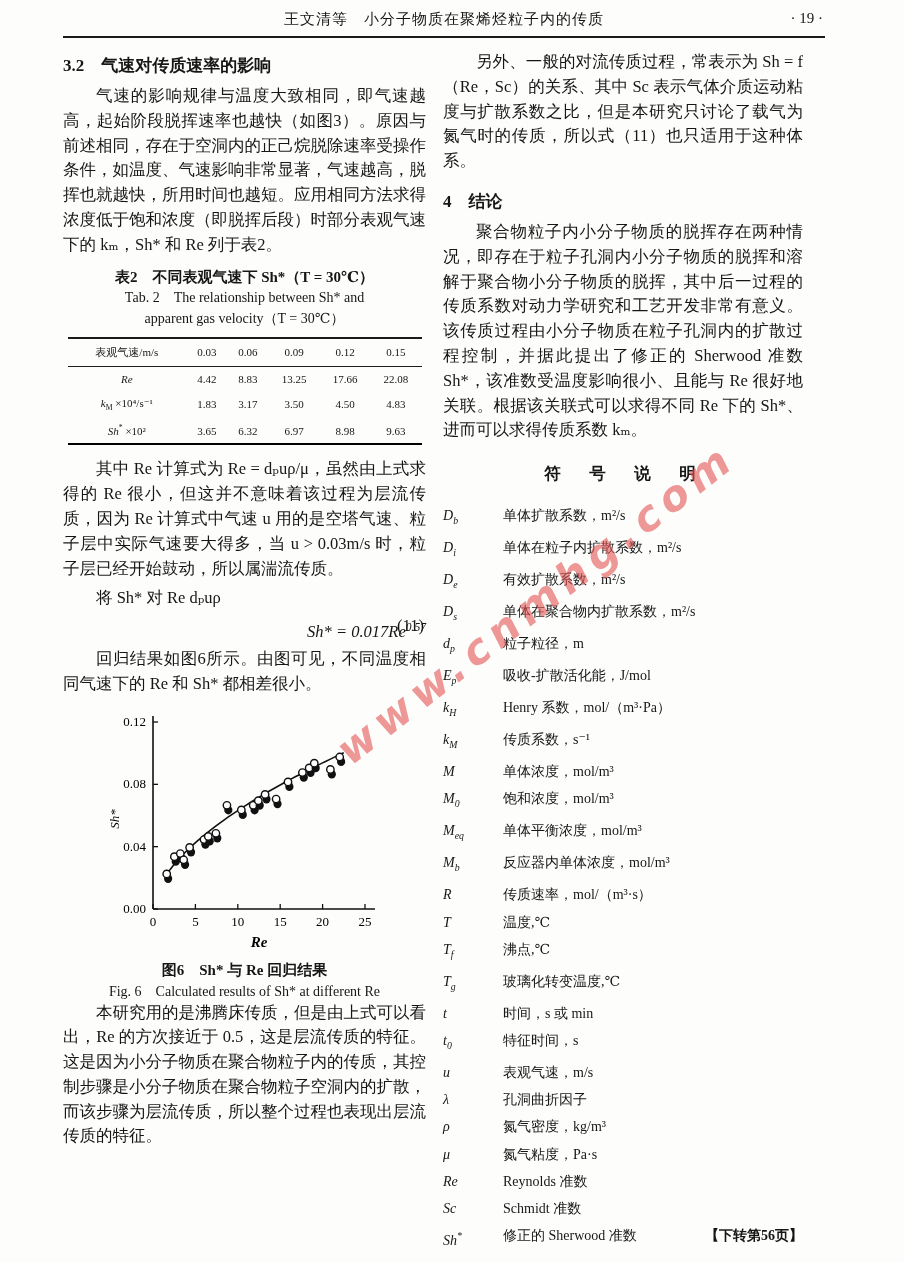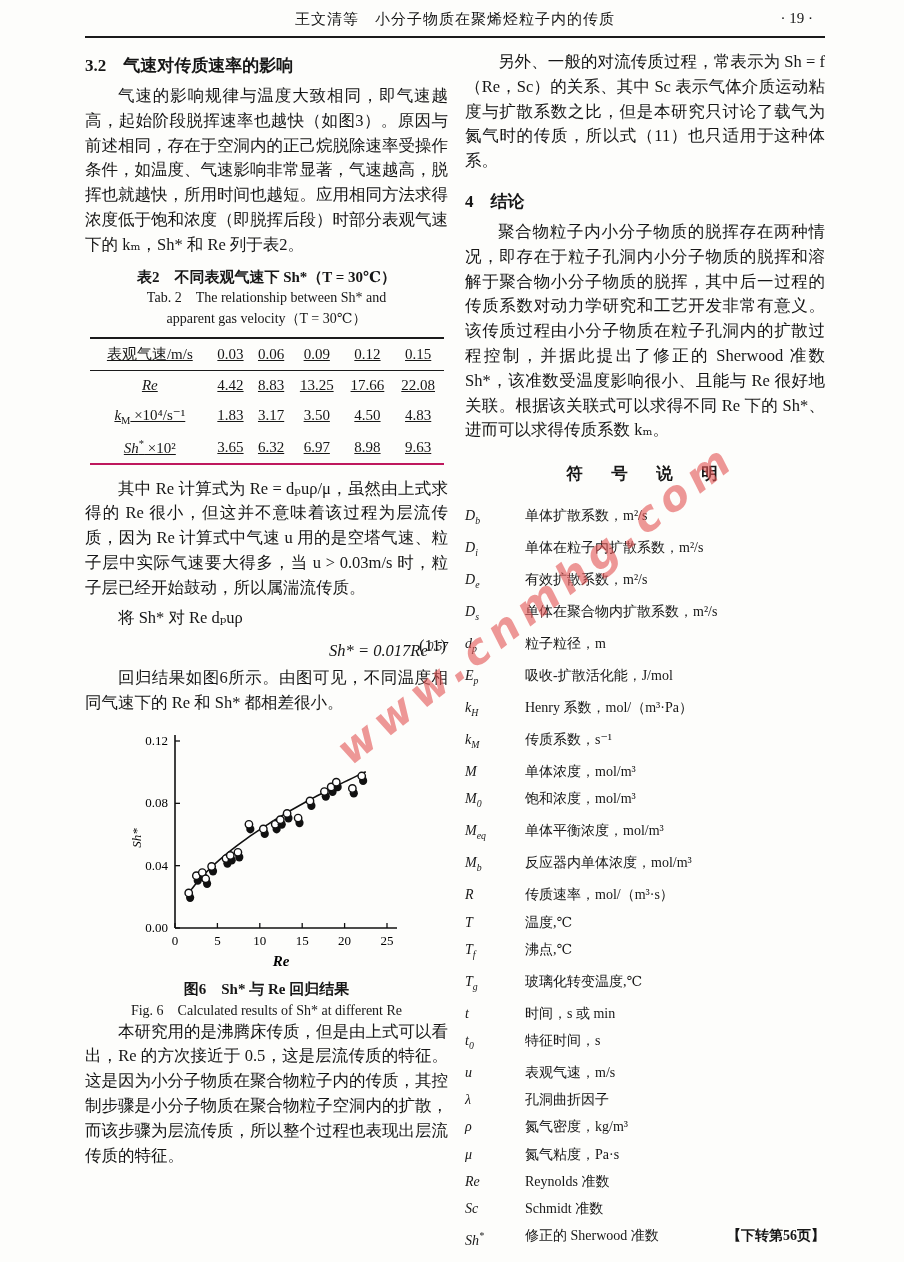--- a/index.html
+++ b/index.html
@@ -1,37 +1,37 @@
 <!DOCTYPE html>
 <html><head>
 <meta charset="utf-8">
 <style>
   html,body{margin:0;padding:0;}
   body{
     width:904px;height:1262px;position:relative;overflow:hidden;
     background:#fdfdfb;color:#161616;
     font-family:"Liberation Serif","DejaVu Serif",serif;
   }
-  .page{position:absolute;inset:0;padding:10px 79px 0 85px;box-sizing:border-box;}
+  .page{position:absolute;inset:0;padding:10px 79px 0 63px;box-sizing:border-box;}
   
   .header-row{position:relative;height:22px;}
   .header-title{text-align:center;font-size:15px;letter-spacing:1px;}
-  .header-pageno{position:absolute;right:12px;top:0;font-size:15px;}
+  .header-pageno{position:absolute;right:2px;top:0;font-size:15px;}
   .header-rule{border-bottom:2px solid #1b1b1b;margin-top:4px;}
   
   .columns{display:flex;gap:17px;margin-top:12px;}
   .col-left{width:363px;flex:none;}
   .col-right{width:360px;flex:none;}
   .sec-heading{font-weight:bold;font-size:17px;margin:4px 0 7px;}
   p.body{font-size:16.5px;line-height:24.8px;text-align:justify;text-indent:2em;margin:0;}
   
   .tbl-title-zh{font-weight:bold;font-size:15px;text-align:center;margin-top:10px;}
   .tbl-title-en{font-size:14px;text-align:center;line-height:21px;}
-  table.data{width:354px;margin:8px auto 0;border-collapse:collapse;font-size:15px;
-    border-top:2px solid #1b1b1b;border-bottom:2px solid #be185d;text-decoration:underline;}
+  table.data{width:354px;margin:8px auto 0;border-collapse:collapse;font-size:11px;
+    border-top:2px solid #1b1b1b;border-bottom:2px solid #000000;}
   table.data thead th{border-bottom:1.5px solid #1b1b1b;font-weight:normal;}
   table.data th,table.data td{text-align:center;padding:6px 2px;white-space:nowrap;}
   table.data .rowlabel i{font-style:italic;}
   sub{font-size:70%;}
   sup{font-size:70%;}
   
   .eq-lead{font-size:16.5px;line-height:26px;text-indent:2em;margin-top:4px;}
   .eq-row{position:relative;text-align:right;font-size:16.5px;line-height:30px;}
   .eq-row .eq-main{font-style:italic;}
   .eq-num{position:absolute;right:2px;font-style:normal;}

